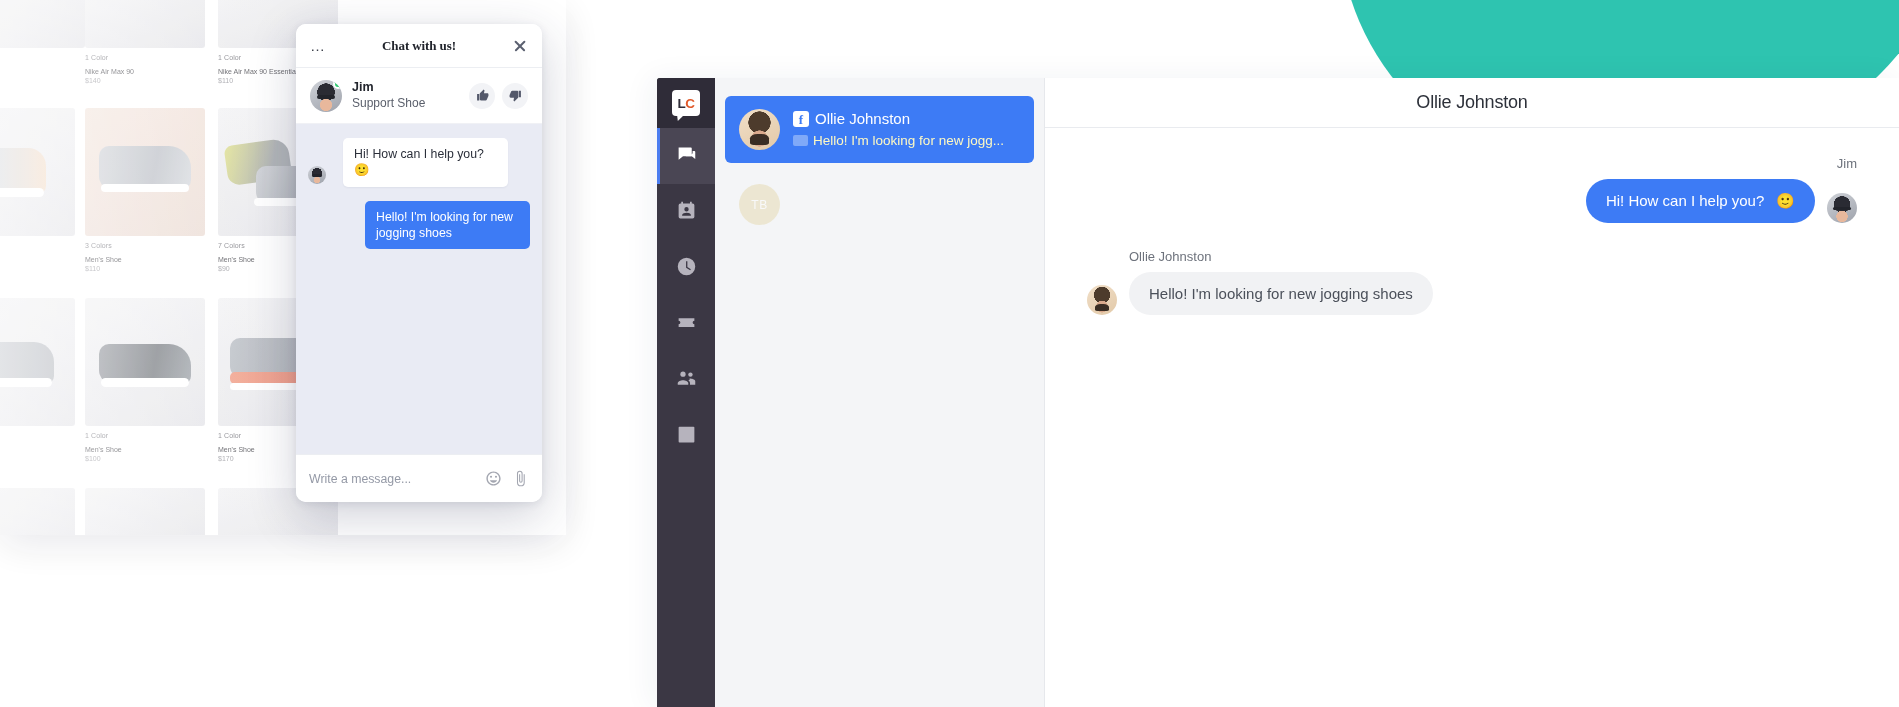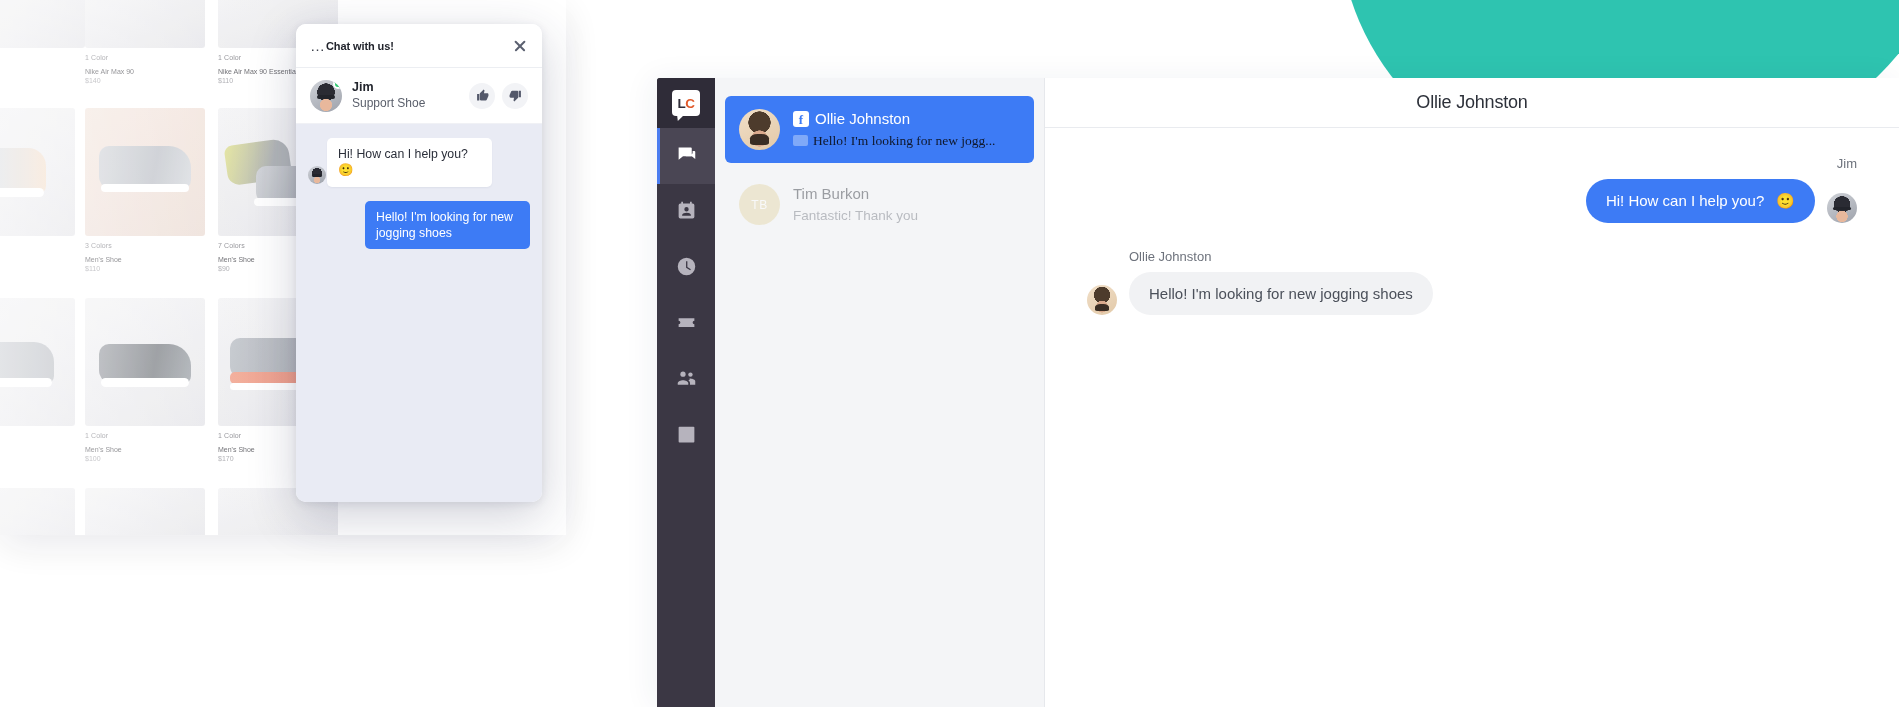--- a/index.html
+++ b/index.html
@@ -59,21 +59,21 @@
     background: #ffffff; border-radius: 10px;
     box-shadow: 0 14px 48px rgba(40,45,80,.22), 0 2px 8px rgba(40,45,80,.10);
     z-index: 5; overflow: hidden;
     display: flex; flex-direction: column;
   }
   .w-top {
     height: 44px; flex: 0 0 44px; display:flex; align-items:center;
     padding: 0 14px; border-bottom: 1px solid #eceef2; background:#fff;
   }
   .w-dots { font-size: 15px; color:#3b3f4a; letter-spacing: 1px; line-height:1; cursor:pointer;}
-  .w-title { flex:1; font-size: 11px; font-weight: 700; color:#21242c; letter-spacing:-.1px;}
+  .w-title { flex:1; text-align:center; font-size: 13px; font-weight: 700; color:#21242c; letter-spacing:-.1px;font-family:Liberation Serif, serif;}
   .w-close { width:16px;height:16px; position:relative; cursor:pointer;}
   .w-close::before,.w-close::after{
     content:"";position:absolute;left:1px;top:7.5px;width:14px;height:1.6px;background:#5b6070;border-radius:2px;
   }
   .w-close::before{transform:rotate(45deg);} .w-close::after{transform:rotate(-45deg);}
 
   .w-agent {
     height: 56px; flex:0 0 56px; display:flex; align-items:center; gap:10px;
     padding: 0 14px; background:#fff; border-bottom:1px solid #f0f1f5;
   }
@@ -117,21 +117,21 @@
   .rate-btns{display:flex;gap:7px;}
   .rate{
     width:26px;height:26px;border-radius:50%;background:#f2f3f6;
     display:flex;align-items:center;justify-content:center;cursor:pointer;
   }
   .rate svg{width:13px;height:13px;fill:#53586a;}
 
   .w-body{
     flex:1; background:#e9ebf4; padding:14px 12px 10px 12px; position:relative; overflow:hidden;
   }
-  .msg-row{display:flex;align-items:flex-end;gap:1px;margin-bottom:14px;}
+  .msg-row{display:flex;align-items:flex-end;gap:17px;margin-bottom:14px;}
   .msg-row.out{justify-content:flex-end;}
   .bub{
     max-width: 165px; padding:8px 11px; font-size:12.3px; line-height:1.32;
     border-radius:5px;
   }
   .bub.in{background:#fff;color:#2b2f3a;box-shadow:0 1px 2px rgba(40,45,80,.06);}
   .bub.out{background:#3d7bf5;color:#fff;border-radius:5px;}
   .emoji{font-size:12.5px;}
 
   .w-input{
@@ -207,21 +207,21 @@
   .ci-av{width:41px;height:41px;flex:0 0 41px;position:relative;border-radius:50%;}
   .ci-av.ring{box-shadow:0 0 0 2px #f0595a;}
   .ci-av.tb{
     background:#e3d6a6;display:flex;align-items:center;justify-content:center;
     font-size:12px;color:#fff;letter-spacing:.5px;
   }
   .ci-txt{flex:1;min-width:0;}
   .ci-name{font-size:15px;color:#2d313a;display:flex;align-items:center;gap:6px;line-height:1.3;}
   .chat-item.sel .ci-name{color:#fff;}
   .ci-prev{font-size:13.5px;color:#70757f;margin-top:3px;white-space:nowrap;overflow:hidden;text-overflow:ellipsis;line-height:1.3;}
-  .chat-item.sel .ci-prev{color:#0f172a;font-family:Liberation Serif, serif;}
+  .chat-item.sel .ci-prev{color:#fef9c3;}
   .fb{
     width:16px;height:16px;border-radius:3px;background:#fff;flex:0 0 16px;
     display:flex;align-items:center;justify-content:center;
     font-family:"Liberation Serif",serif;font-weight:700;font-size:13px;color:#3d7bf5;line-height:1;
   }
   .chat-item.sel .fb{background:#fff;color:#3d7bf5;}
   .prev-ic{
     display:inline-block;width:15px;height:11px;border-radius:2px;background:rgba(255,255,255,.35);
     margin-right:5px;vertical-align:-1px;
   }
@@ -398,20 +398,33 @@
         <div class="bub in">
           <span>Hi! How can I help you?</span>
           <span class="emoji">🙂</span>
         </div>
       </div>
       <div class="msg-row out">
         <div class="bub out">Hello! I'm looking for new jogging shoes</div>
       </div>
     </div>
 
+    <div class="w-input">
+      <div class="ph">Write a message...</div>
+      <div class="ic">
+        <svg viewBox="0 0 24 24">
+            <path d="M12 2C6.48 2 2 6.48 2 12s4.48 10 10 10 10-4.48 10-10S17.52 2 12 2zm0 18c-4.41 0-8-3.59-8-8s3.59-8 8-8 8 3.59 8 8-3.59 8-8 8zm3.5-9a1.5 1.5 0 100-3 1.5 1.5 0 000 3zm-7 0a1.5 1.5 0 100-3 1.5 1.5 0 000 3zm3.5 7c2.33 0 4.31-1.46 5.11-3.5H6.89c.8 2.04 2.78 3.5 5.11 3.5z"></path>
+          </svg>
+      </div>
+      <div class="ic">
+        <svg viewBox="0 0 24 24">
+            <path d="M16.5 6v11.5a4 4 0 01-8 0V5a2.5 2.5 0 015 0v10.5a1 1 0 01-2 0V6H10v9.5a2.5 2.5 0 005 0V5a4 4 0 00-8 0v12.5a5.5 5.5 0 0011 0V6h-1.5z"></path>
+          </svg>
+      </div>
+    </div>
   </div>
 
   <div class="app">
 
     <div class="rail">
       <div class="rail-logo">
         <div class="lc">
           <span class="l">L</span>
             <span class="c">C</span>
         </div>
@@ -479,26 +492,20 @@
             </div>
             <div class="ci-prev">
               <span class="prev-ic"></span><span>Hello! I'm looking for new jogg...</span>
             </div>
           </div>
         </div>
 
 
         <div class="chat-item muted">
           <div class="ci-av tb">TB</div>
-          <div class="ci-txt">
-            <div class="ci-name">
-                <span>Tim Burkon</span>
-              </div>
-            <div class="ci-prev">Fantastic! Thank you</div>
-          </div>
         </div>
 
       </div>
     </div>
 
     <div class="conv">
       <div class="conv-head">
         <h2>Ollie Johnston</h2>
       </div>
       <div class="conv-body">

